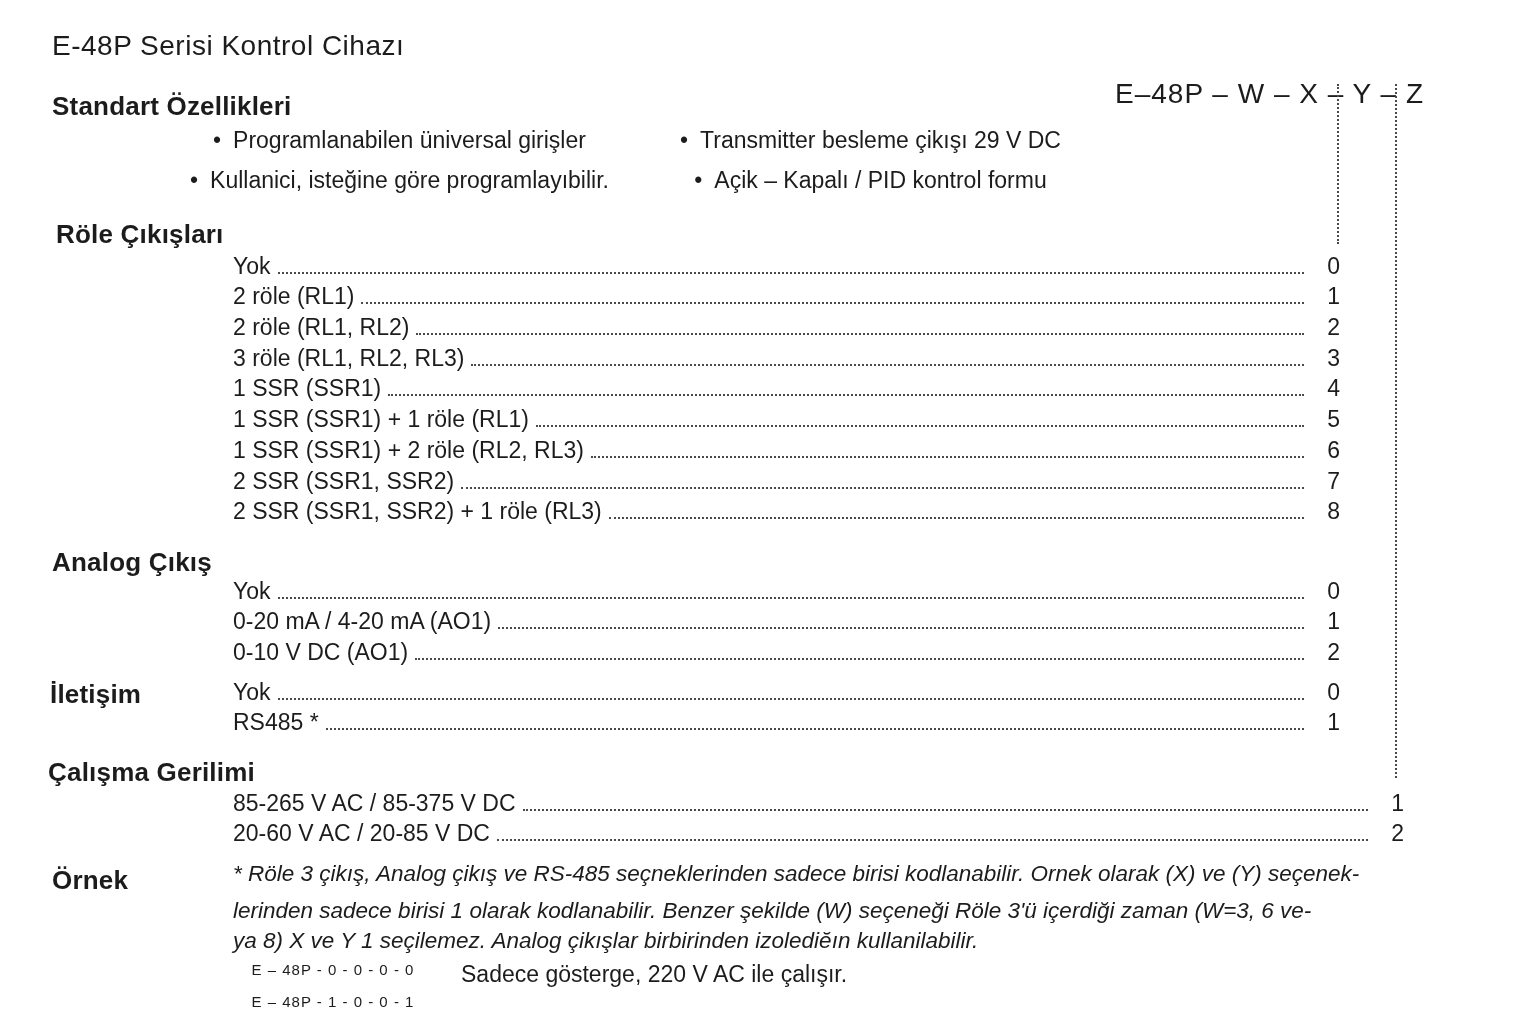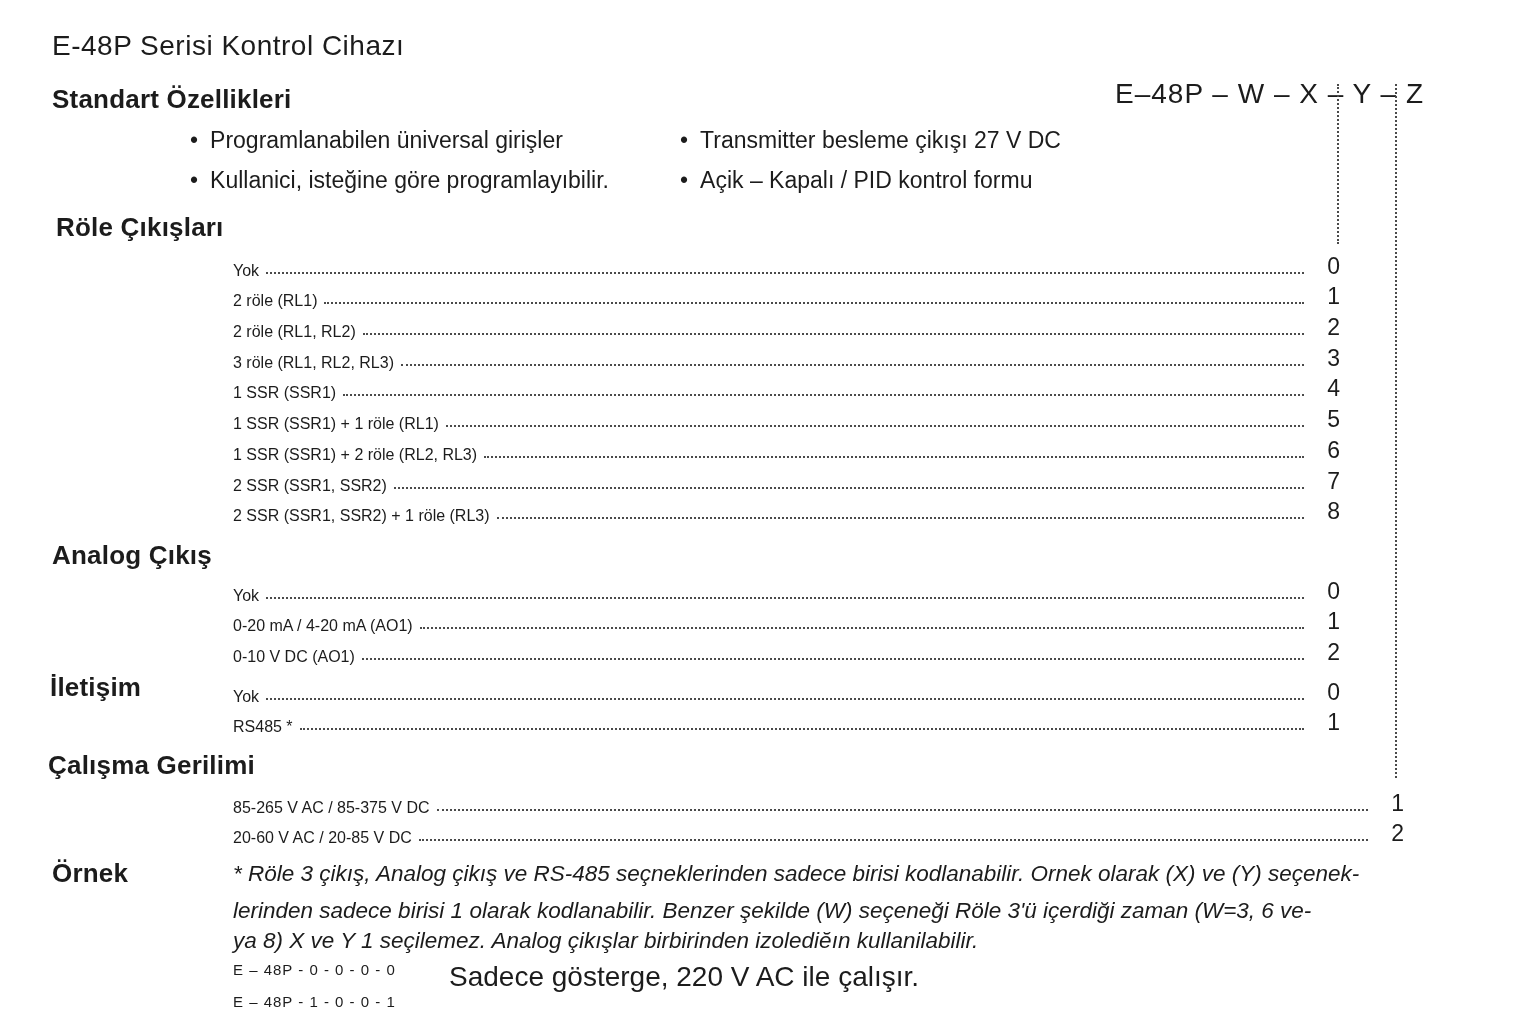--- a/index.html
+++ b/index.html
@@ -4,55 +4,55 @@
 <style>
   html,body{margin:0;padding:0;background:#e8e8e8;}
   .doc{
     position:relative;
     width:1536px;height:1024px;
     background:#ffffff;
     font-family:"Liberation Sans", sans-serif;
     color:#1c1c1c;
     overflow:hidden;
   }
-  .abs{position:absolute;white-space:nowrap;}
+  .abs{position:absolute;white-space:nowrap;text-align:center;}
   .title{font-size:28px;letter-spacing:0.5px;}
   .code-title{font-size:28px;letter-spacing:1px;}
-  .h{font-weight:700;font-size:26px;letter-spacing:0.2px;}
+  .h{font-weight:700;font-size:26px;letter-spacing:0.2px;margin-top:7px;}
   .bullet{font-size:23px;margin-bottom:13px;}
   .bullet::before{content:"\2022";margin-right:12px;}
   .rows{position:absolute;display:flex;flex-direction:column;}
   .row{display:flex;align-items:flex-end;height:30.7px;}
-  .row .lbl{font-size:16px;white-space:nowrap;}
+  .row .lbl{font-size:23px;white-space:nowrap;}
   .row .dots{flex:1;border-bottom:2px dotted #4a4a4a;margin:0 10px 6px 7px;min-width:20px;}
   .row .num{font-size:23px;width:26px;text-align:right;}
   .vline{position:absolute;width:0;border-left:2px dotted #4a4a4a;}
   .ex-line{font-size:22.5px;font-style:italic;}
   .ex-row{display:flex;}
   .ex-code{font-size:15px;display:inline-block;min-width:200px;margin-right:16px;letter-spacing:1px;white-space:nowrap;}
-  .ex-desc{font-size:28px;white-space:nowrap;}
+  .ex-desc{font-size:23px;white-space:nowrap;margin-left:12px;}
 </style>
 </head>
 <body>
 
 <div class="doc">
 
   <div class="abs title" style="left:52px;top:30px;">E-48P Serisi Kontrol Cihazı</div>
   <div class="abs code-title" style="right:112px;top:30px;margin-top:48px;">E–48P – W – X – Y – Z</div>
 
   <div class="vline" style="left:1337px;top:84px;height:160px;"></div>
   <div class="vline" style="left:1395px;top:84px;height:694px;"></div>
 
   <div class="abs h" style="left:52px;top:84px;">Standart Özellikleri</div>
   <div class="abs" style="left:190px;top:127px;">
     <div class="bullet">Programlanabilen üniversal girişler</div>
     <div class="bullet">Kullanici, isteğine göre programlayıbilir.</div>
   </div>
   <div class="abs" style="left:680px;top:127px;">
-    <div class="bullet">Transmitter besleme çikışı 27 V DC</div>
+    <div class="bullet">Transmitter besleme çikışı 29 V DC</div>
     <div class="bullet">Açik – Kapalı / PID kontrol formu</div>
   </div>
 
   <div class="abs h" style="left:56px;top:212px;">Röle Çıkışları</div>
   <div class="rows" style="left:233px;top:249px;width:1107px;">
     <div class="row">
         <span class="lbl">Yok</span>
         <span class="dots"></span>
         <span class="num">0</span>
       </div>

